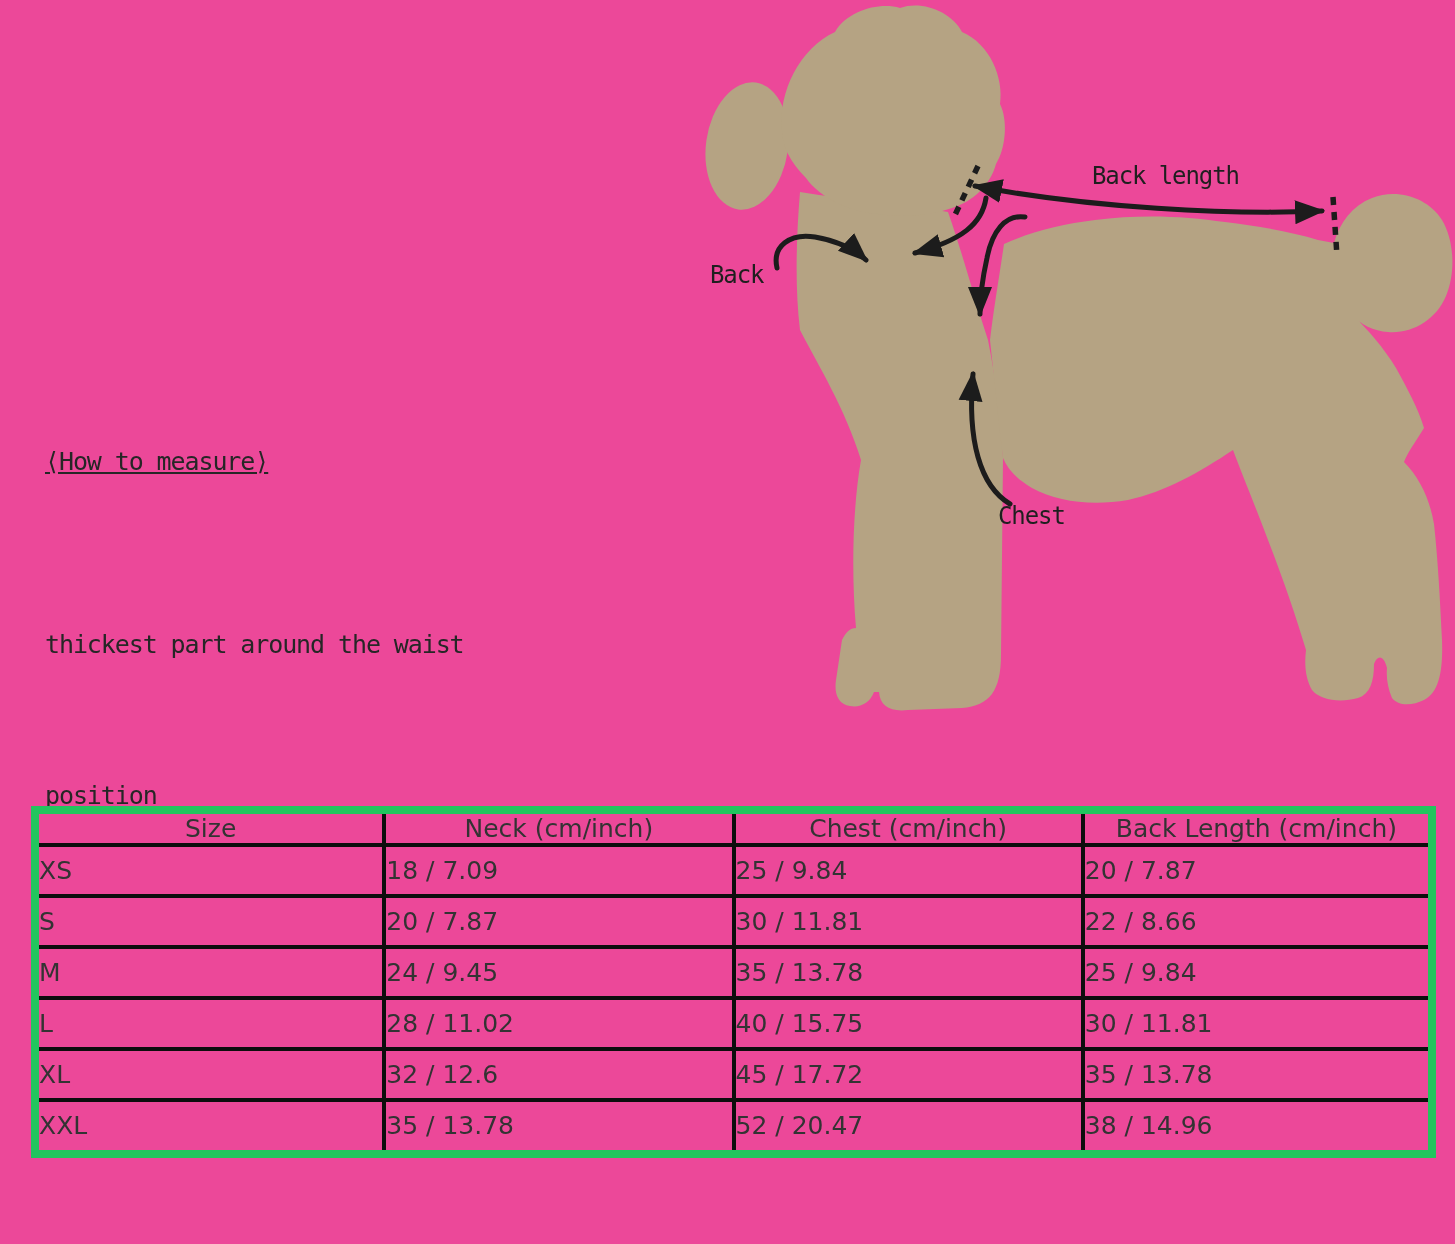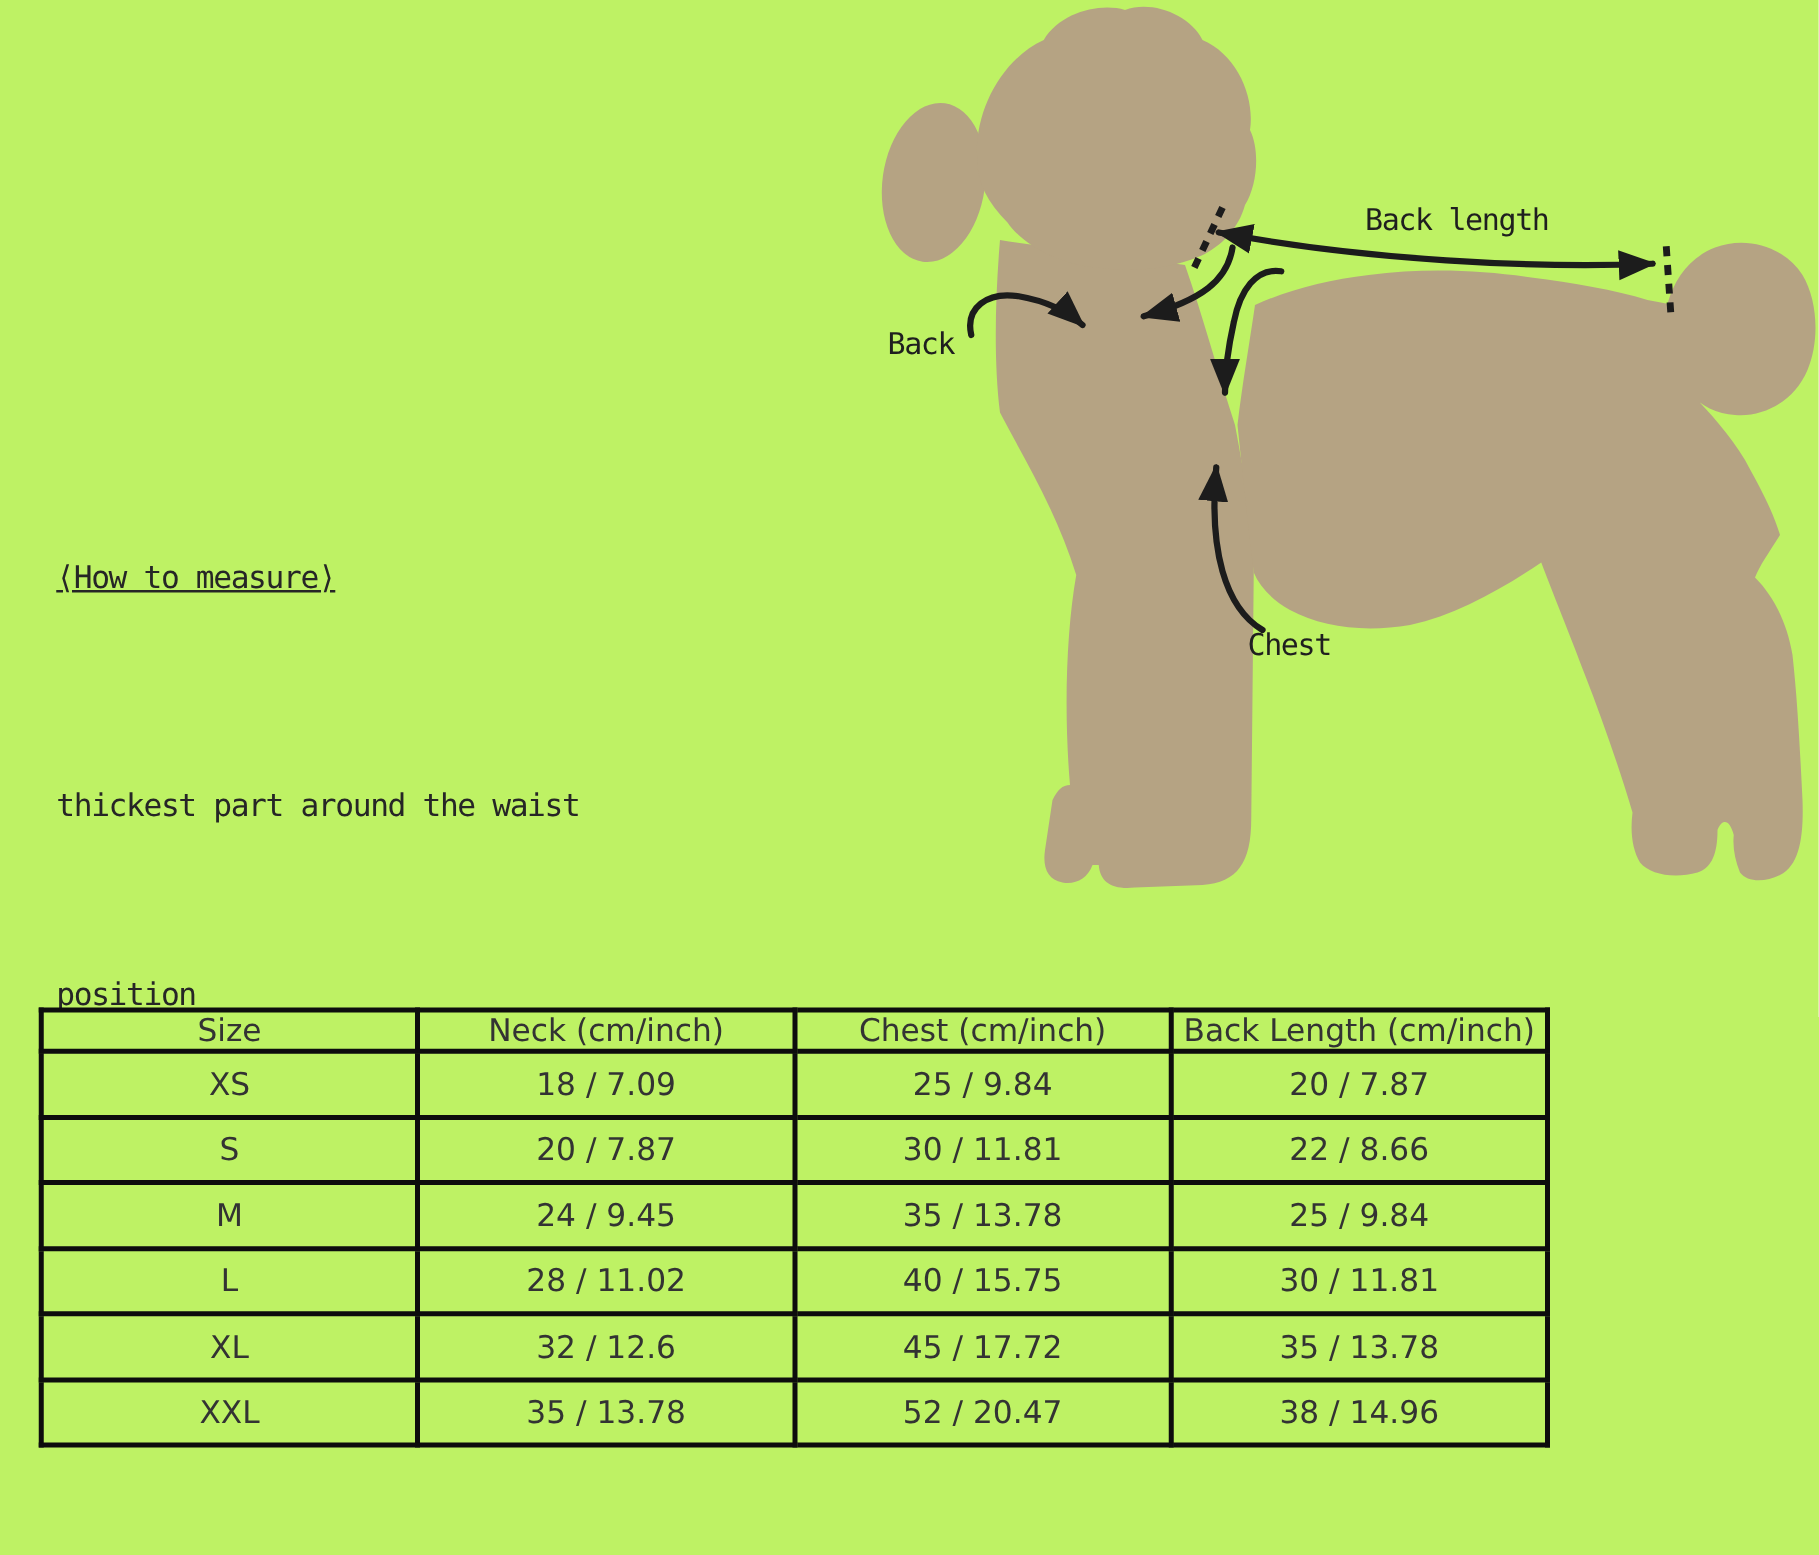--- a/index.html
+++ b/index.html
@@ -1,19 +1,19 @@
 <!DOCTYPE html>
 <html><head>
 <meta charset="utf-8">
 <style>
   html,body{margin:0;padding:0;background:#ffffff;}
   .canvas{
     position:relative;
     width:1455px;height:1244px;
-    background:#bef264;
+    background:#ec4899;
     overflow:hidden;
     font-family:"DejaVu Sans","Liberation Sans",sans-serif;
   }
   
   .figure-svg{position:absolute;left:0;top:0;}
   .dog-label{
     position:absolute;
     color:#1f1f1f;
     font-family:"DejaVu Sans Mono","DejaVu Sans",monospace;
     font-size:24px;
@@ -31,28 +31,27 @@
     font-size:25px;
     letter-spacing:-1.1px;
     line-height:50.5px;
     white-space:pre;
   }
   .howto-title{margin:0 0 31px 0;font-size:25px;font-weight:400;text-decoration:underline;}
   .howto-line{margin:0;}
   
   .size-table{
     position:absolute;left:31px;top:806px;
-    width:1209px;height:352px;
+    width:1405px;height:352px;
     border-collapse:collapse;
     table-layout:fixed;
-    border:3px solid #22c55e;
+    border:8px solid #22c55e;
     font-family:"DejaVu Sans","Liberation Sans",sans-serif;
     font-size:25px;
     color:#333333;
-    text-align:center;
   }
   .size-table th,.size-table td{
     border:4px solid #0d0d0d;
     font-weight:400;
     padding:0;
     vertical-align:middle;
   }
 </style>
 </head>
 <body>

